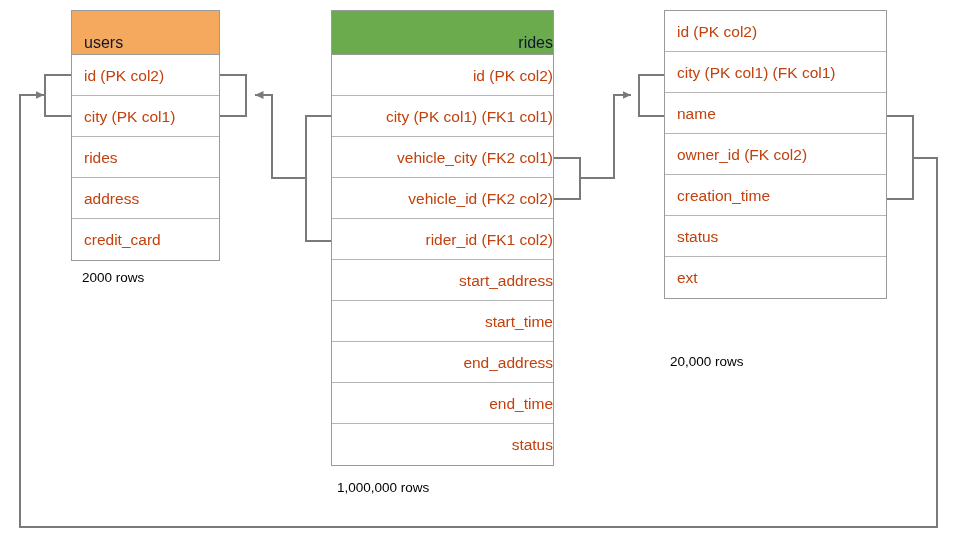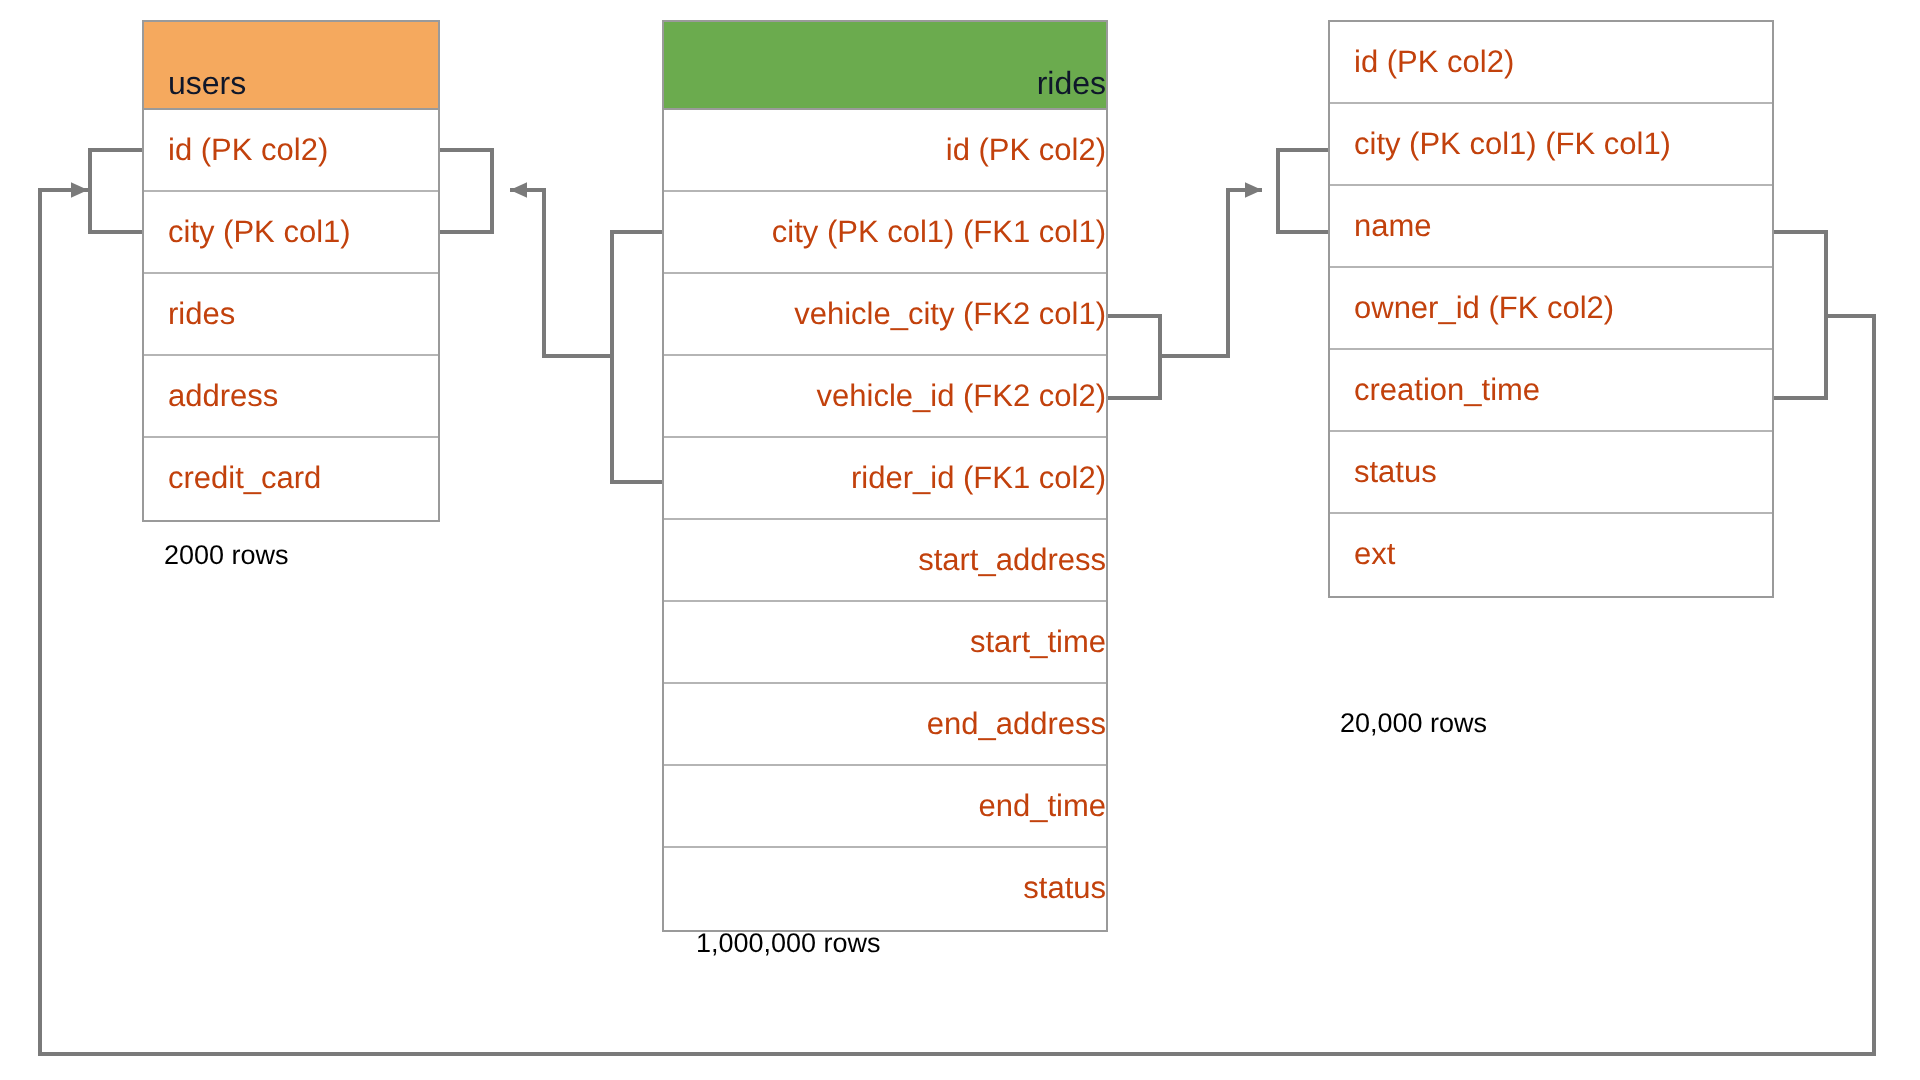--- a/index.html
+++ b/index.html
@@ -71,21 +71,21 @@
     white-space: nowrap;
     z-index: 2;
   }
 
   
   #entity-users      { left: 71px;  top: 10px;  width: 149px; }
   #entity-rides      { left: 331px; top: 10px;  width: 223px; text-align: right; }
   #entity-vehicles   { left: 664px; top: 10px;  width: 223px; }
 
   #rowcount-users    { left: 82px;  top: 270px; }
-  #rowcount-rides    { left: 337px; top: 464px; margin-left: 11px; }
+  #rowcount-rides    { left: 337px; top: 480px; }
   #rowcount-vehicles { left: 670px; top: 354px; }
 </style>
 </head>
 <body>
 
 <div id="canvas">
 
   <svg id="wires" viewBox="0 0 960 540" xmlns="http://www.w3.org/2000/svg">
     <defs>
       <marker id="arrow-left" markerWidth="9" markerHeight="9" refX="8.5" refY="4.5" orient="auto-start-reverse" markerUnits="userSpaceOnUse">

